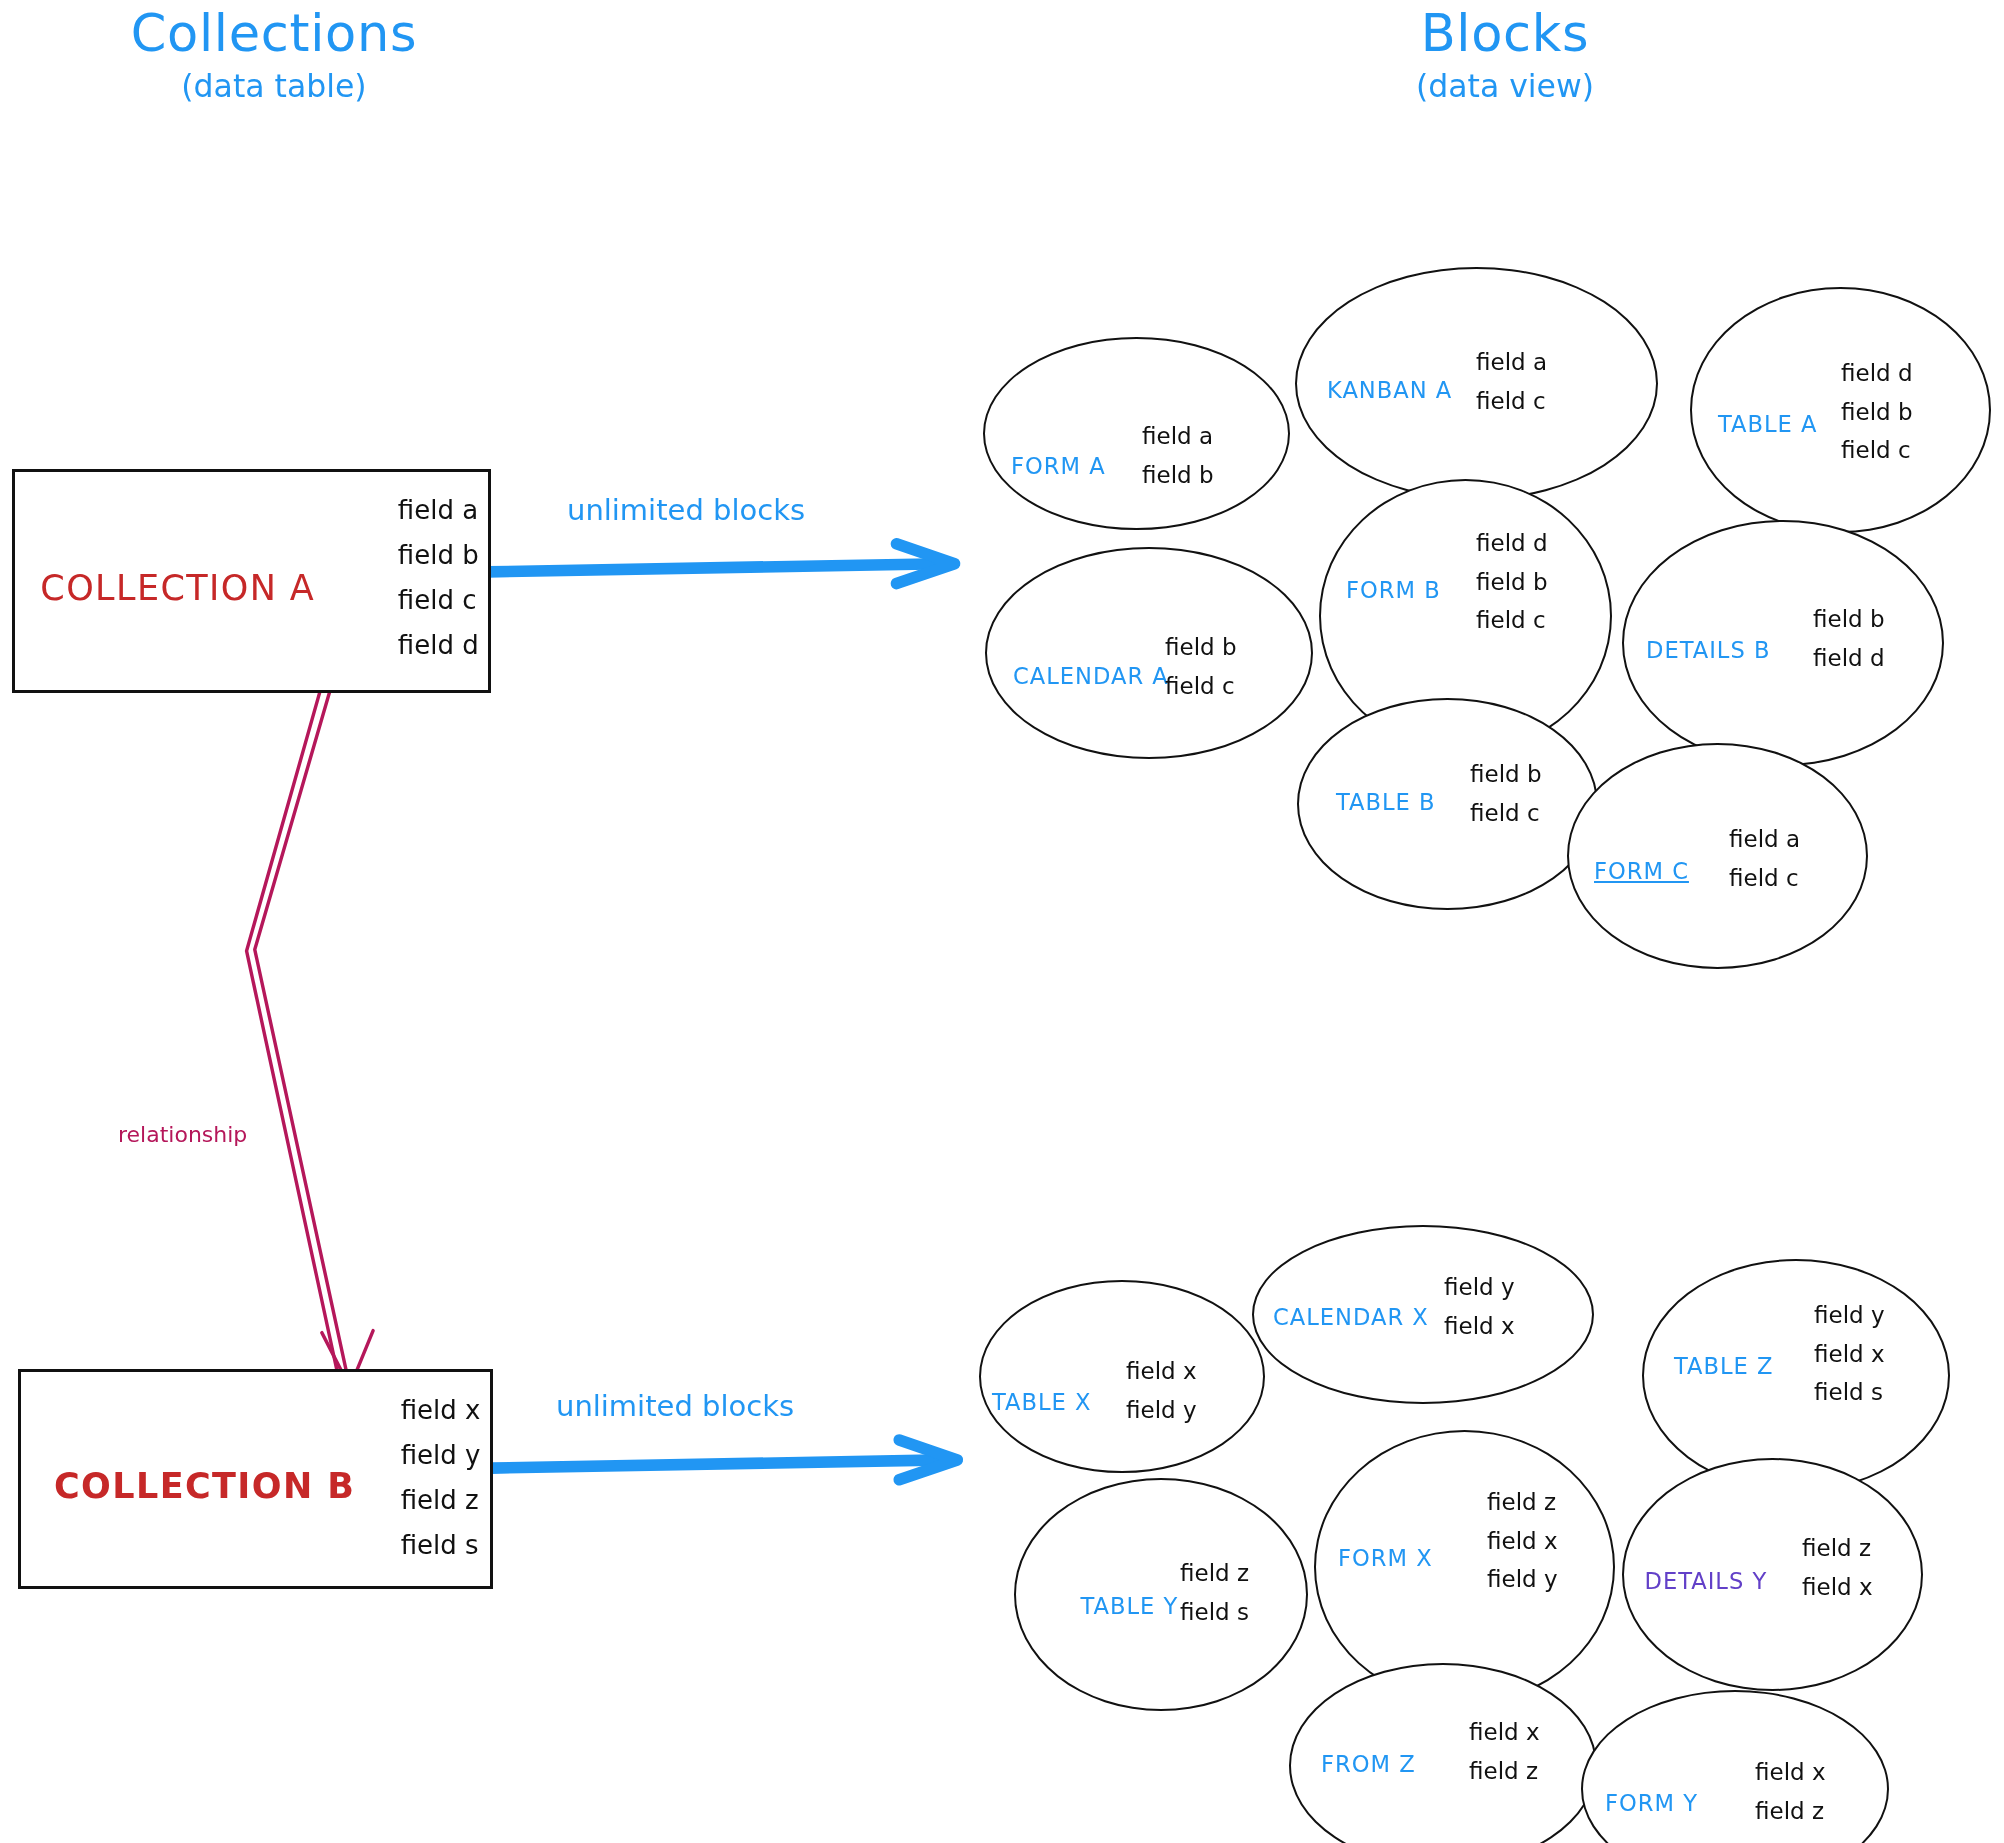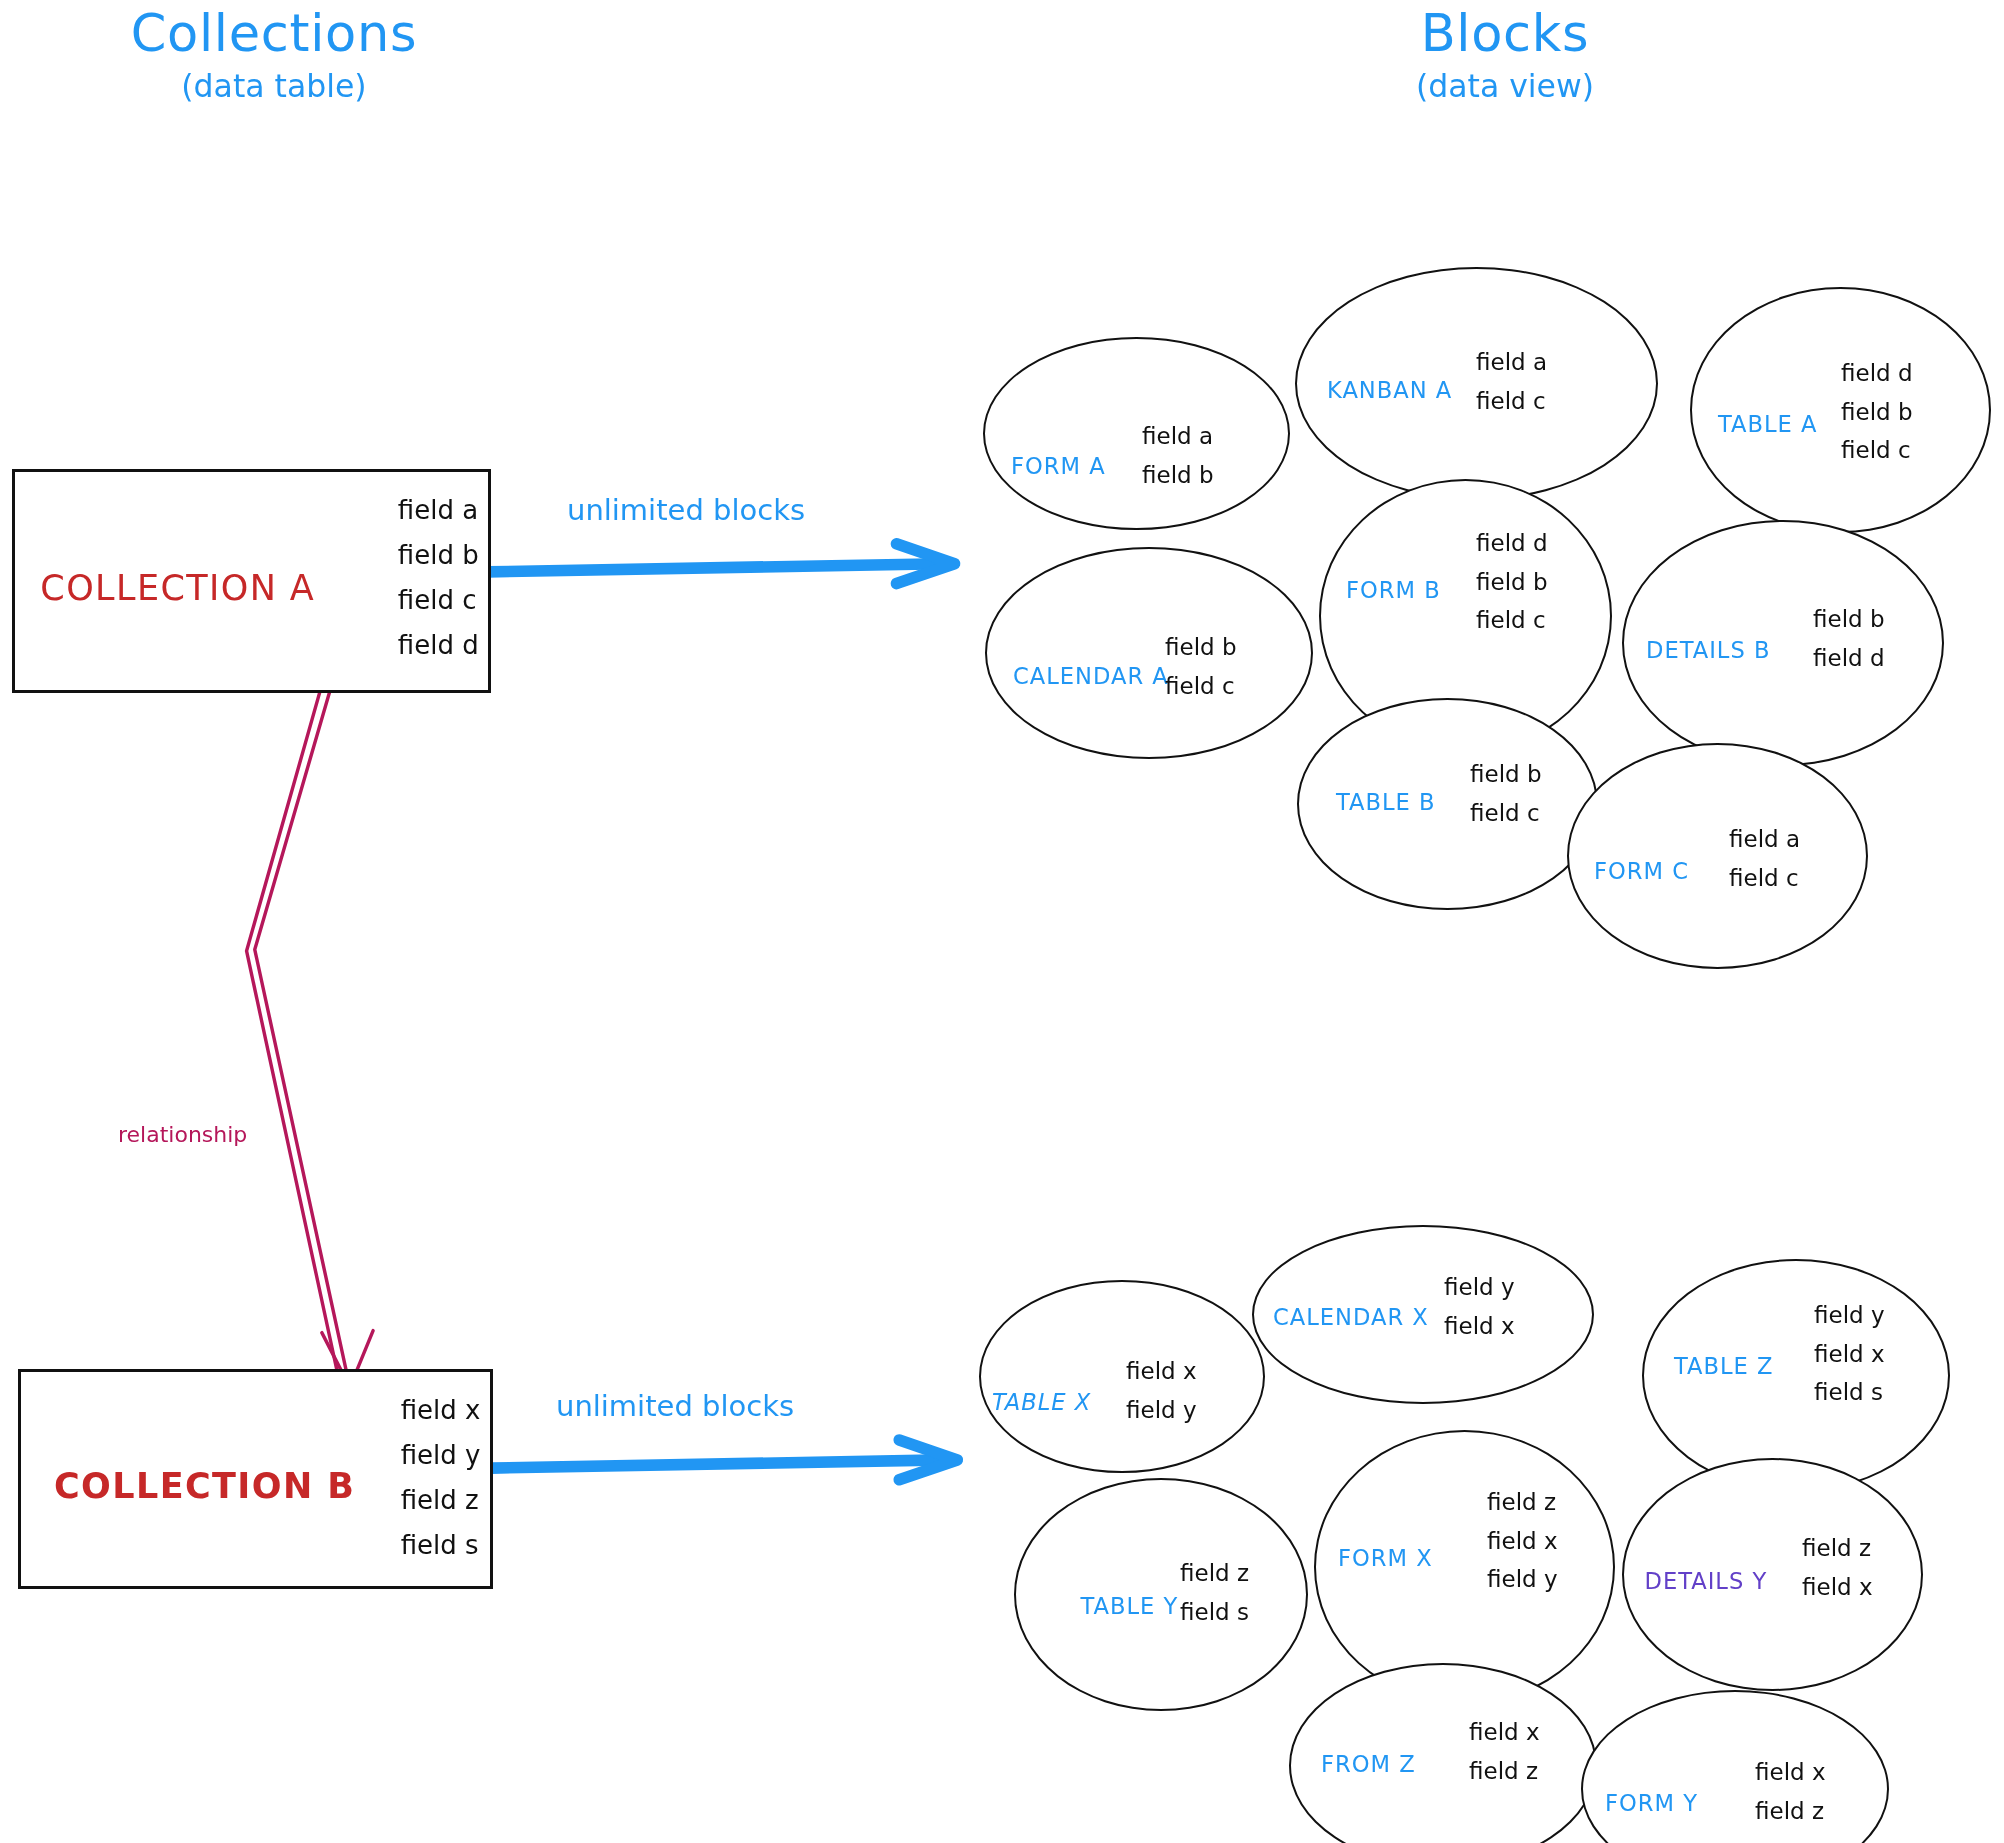--- a/index.html
+++ b/index.html
@@ -140,30 +140,30 @@
         </span>
       </div>
       <div class="ellipse" style="left: 1297px; top: 698px; width: 301px; height: 212px;">
         <span class="elabel" style="color: rgb(33, 150, 243); left: 37px; top: 102px;">TABLE B</span>
         <span class="efields" style="left: 171px; top: 93px;">
           <span>field b</span>
           <span>field c</span>
         </span>
       </div>
       <div class="ellipse" style="left: 1567px; top: 743px; width: 301px; height: 226px;">
-        <span class="elabel" style="color: rgb(33, 150, 243); left: 25px; top: 126px;">FORM C</span>
+        <span class="elabel" style="color: rgb(33, 150, 243); left: 25px; top: 126px; text-decoration: underline;">FORM C</span>
         <span class="efields" style="left: 160px; top: 113px;">
           <span>field a</span>
           <span>field c</span>
         </span>
       </div>
     </div>
   <div id="blocks-bottom-cluster">
       <div class="ellipse" style="left: 979px; top: 1280px; width: 286px; height: 193px;">
-        <span class="elabel" style="color: rgb(33, 150, 243); left: 11px; top: 120px; font-style: italic;">TABLE X</span>
+        <span class="elabel" style="color: rgb(33, 150, 243); left: 11px; top: 120px;">TABLE X</span>
         <span class="efields" style="left: 145px; top: 108px;">
           <span>field x</span>
           <span>field y</span>
         </span>
       </div>
       <div class="ellipse" style="left: 1252px; top: 1225px; width: 342px; height: 179px;">
         <span class="elabel" style="color: rgb(33, 150, 243); left: 19px; top: 90px;">CALENDAR X</span>
         <span class="efields" style="left: 190px; top: 79px;">
           <span>field y</span>
           <span>field x</span>

